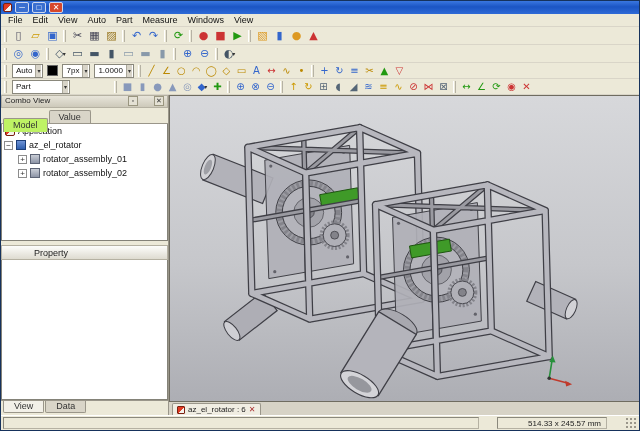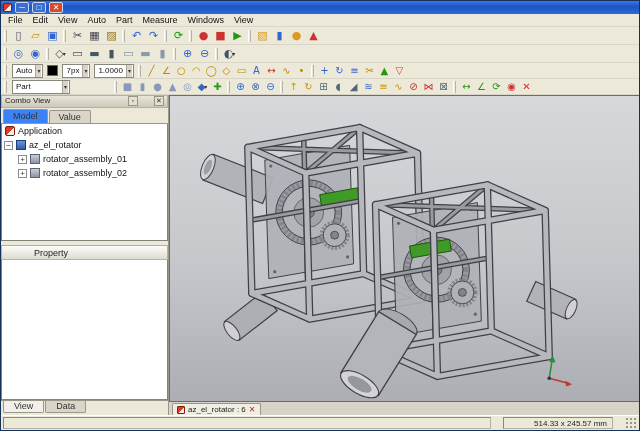--- a/index.html
+++ b/index.html
@@ -33,21 +33,21 @@
   .swatch{width:11px;height:11px;background:#000;border:1px solid #666;margin:0 2px;}
 
   
   .main{flex:1;display:flex;min-height:0;}
   .left-panel{width:168px;flex:0 0 168px;display:flex;flex-direction:column;background:#ece9d8;border-right:1px solid #9a968a;}
   .dock-title{height:13px;flex:0 0 13px;background:linear-gradient(#e8e5da,#cdc9ba);border:1px solid #b5b1a2;display:flex;align-items:flex-start;font-size:8px;padding:0 3px;gap:16px;color:#222;}
   .dock-title .dt-label{flex:1;}
   .dock-btn{width:10px;height:10px;border:1px solid #99957f;background:#e4e1d4;font-size:7px;line-height:8px;text-align:center;color:#333;}
   .panel-tabs{height:16px;flex:0 0 16px;display:flex;align-items:flex-end;padding-left:2px;gap:1px;border-bottom:1px solid #9a968a;}
   .ptab{font-size:9px;padding:1px 9px;border:1px solid #9a968a;border-bottom:none;border-radius:2px 2px 0 0;background:#d9d5c8;color:#333;}
-  .ptab.active{background:#3b82f6;position:relative;top:0;padding-bottom:2px;}
+  .ptab.active{background:#bef264;position:relative;top:9px;padding-bottom:2px;}
   .attrs-header{height:15px;flex:0 0 15px;background:linear-gradient(#fdfdfb,#dedbd0);border:1px solid #b5b1a2;font-size:9px;display:flex;align-items:center;padding:0 4px;color:#222;}
   .app-row{height:13px;flex:0 0 13px;background:#fff;border-left:1px solid #848278;border-right:1px solid #848278;font-size:9px;display:flex;align-items:center;padding:0 3px;gap:3px;color:#111;}
   .tree{height:104px;flex:0 0 104px;background:#fff;border:1px solid #848278;border-top:none;overflow:hidden;padding:1px 0 0 2px;}
   .tree-row{height:14px;display:flex;align-items:center;gap:3px;font-size:9px;color:#111;}
   .tree-row.child{padding-left:14px;}
   .expander{width:9px;height:9px;flex:0 0 9px;border:1px solid #8c8c8c;background:#fff;font-size:8px;line-height:7px;text-align:center;color:#333;}
   .node-icon{width:10px;height:10px;flex:0 0 10px;}
   .node-icon.doc{background:linear-gradient(#6e93d6,#2e5eae);border:1px solid #1c3e78;}
   .node-icon.asm{background:linear-gradient(#c9cdd6,#8d94a6);border:1px solid #5c6375;}
   .node-icon.app{background:linear-gradient(135deg,#e03a22 55%,#f5f2ec 55%);border:1px solid #7a1f10;border-radius:2px;}
@@ -62,21 +62,21 @@
 
   .right-col{flex:1;display:flex;flex-direction:column;min-width:0;}
   .viewport{flex:1;position:relative;border:1px solid #6f6c60;border-right:none;min-height:0;}
   .viewport svg{position:absolute;inset:0;width:100%;height:100%;}
   .mdi-strip{height:13px;flex:0 0 13px;background:#d7d3c6;display:flex;align-items:flex-end;padding-left:3px;}
   .mdi-tab{height:12px;background:#f0ede2;border:1px solid #9a968a;border-bottom:none;border-radius:2px 2px 0 0;display:flex;align-items:center;font-size:8px;padding:0 4px;gap:3px;color:#222;}
   .mdi-logo{width:8px;height:8px;border-radius:1px;background:linear-gradient(135deg,#e03a22 55%,#f5f2ec 55%);border:1px solid #7a1f10;}
   .mdi-close{color:#a33;font-size:8px;line-height:8px;}
 
   
-  .statusbar{height:15px;flex:0 0 15px;background:#ece9d8;border-top:1px solid #fff;display:flex;align-items:center;padding:1px 2px;gap:12px;}
+  .statusbar{height:15px;flex:0 0 15px;background:#ece9d8;border-top:1px solid #fff;display:flex;align-items:center;padding:1px 2px;gap:18px;}
   .status-cell{height:12px;border:1px solid #b5b1a2;border-top-color:#8a887c;border-left-color:#8a887c;}
   .status-left{flex:1;}
   .status-coords{font-size:8px;padding:0 5px;display:flex;align-items:center;color:#222;min-width:110px;justify-content:flex-end;}
   .grip{width:12px;height:12px;background-image:radial-gradient(#9a968a 1px,transparent 1.2px);background-size:4px 4px;background-position:bottom right;}
 </style>
 </head>
 <body>
 
 <div class="window">
 

